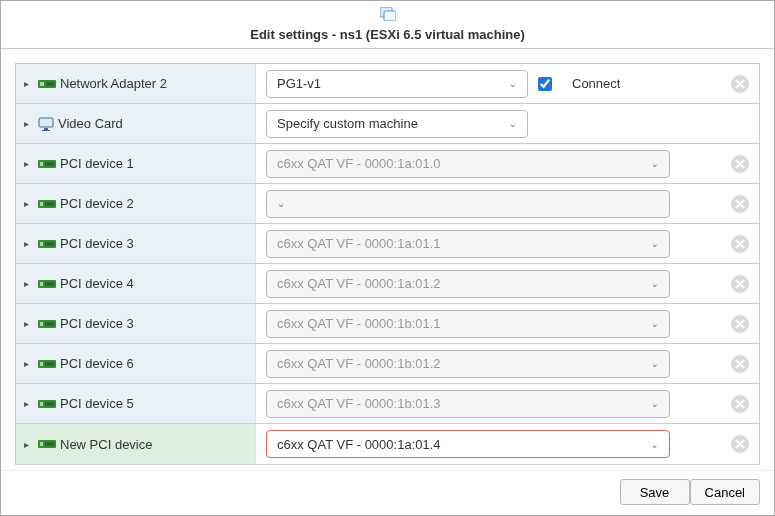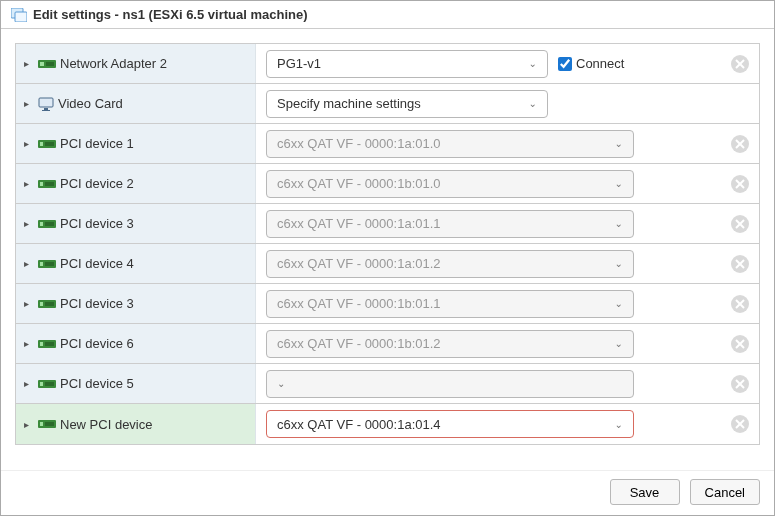--- a/index.html
+++ b/index.html
@@ -19,20 +19,21 @@
   }
   .title-bar {
     display: flex;
     align-items: center;
     gap: 6px;
     padding: 6px 10px;
     border-bottom: 1px solid #ccc;
     background: #fff;
     font-weight: 600;
     font-size: 13px;
+    flex-direction: column;
   }
   .body-area {
     flex: 1;
     padding: 14px 14px 8px 14px;
     overflow: auto;
   }
   .settings-table {
     border: 1px solid #ccc;
     background: #fff;
   }
@@ -60,34 +61,34 @@
     flex: 1;
     display: flex;
     align-items: center;
     gap: 10px;
     padding: 4px 10px;
     position: relative;
     align-self: stretch;
   }
   .select {
     flex: 0 0 auto;
-    width: 282px;
+    width: 262px;
     height: 28px;
     border: 1px solid #b8b8b8;
     border-radius: 4px;
     background: #fff;
     display: flex;
     align-items: center;
     justify-content: space-between;
     padding: 0 10px;
     font-size: 13px;
     color: #333;
     cursor: pointer;
   }
-  .select.wide { width: 368px; }
+  .select.wide { width: 404px; }
   .select.disabled {
     background: #f5f5f5;
     color: #999;
     cursor: default;
   }
   .caret {
     font-size: 10px;
     color: #777;
   }
   .expand-caret {
@@ -97,21 +98,21 @@
     display: inline-block;
   }
   .device-icon, .monitor-icon, .pci-icon, .vm-icon {
     display: inline-flex;
     align-items: center;
     justify-content: center;
   }
   .connect {
     display: flex;
     align-items: flex-end;
-    gap: 4px;
+    gap: 20px;
   }
   .connect input[type="checkbox"] {
     width: 14px;
     height: 14px;
     accent-color: #1976d2;
   }
   .remove-btn {
     position: absolute;
     right: 10px;
     top: 50%;
@@ -130,21 +131,21 @@
   .highlight-box {
     border: 1px solid #d76a5e;
     justify-content: space-between;
   }
   .row.highlight {
     position: relative;
   }
   .footer {
     display: flex;
     justify-content: flex-end;
-    gap: 10px;
+    gap: 0;
     padding: 8px 14px 10px;
     border-top: 1px solid #eee;
   }
   .btn {
     min-width: 70px;
     height: 26px;
     border: 1px solid #b8b8b8;
     border-radius: 3px;
     background: #f7f7f7;
     font-size: 13px;
@@ -208,21 +209,21 @@
             <svg width="16" height="14" viewBox="0 0 16 14">
                 <rect x="1" y="1" width="14" height="9" rx="1" fill="#dfeaf5" stroke="#4a6a8a" stroke-width="1"></rect>
                 <rect x="6" y="11" width="4" height="2" fill="#4a6a8a"></rect>
                 <rect x="4" y="13" width="8" height="1" fill="#4a6a8a"></rect>
               </svg>
           </span>
           <span class="lbl">Video Card</span>
         </div>
         <div class="value-cell">
           <div class="select">
-            <span>Specify machine settings</span>
+            <span>Specify custom machine</span>
             <span class="caret">⌄</span>
           </div>
         </div>
       </div>
 
       <div class="row">
           <div class="label-cell">
             <span class="expand-caret">▸</span>
             <span class="pci-icon">
               <svg width="18" height="12" viewBox="0 0 18 12">
@@ -253,21 +254,20 @@
               <svg width="18" height="12" viewBox="0 0 18 12">
                 <rect x="0" y="2" width="18" height="8" rx="1" fill="#3a8a3a"></rect>
                 <rect x="2" y="4" width="3" height="4" fill="#9fe09f"></rect>
                 <rect x="7" y="4" width="9" height="4" fill="#2a6a2a"></rect>
               </svg>
             </span>
             <span class="lbl">PCI device 2</span>
           </div>
           <div class="value-cell">
             <div class="select wide disabled">
-              <span>c6xx QAT VF - 0000:1b:01.0</span>
               <span class="caret">⌄</span>
             </div>
             <div class="remove-btn">
               <svg width="10" height="10" viewBox="0 0 10 10">
                 <line x1="1" y1="1" x2="9" y2="9" stroke="#fff" stroke-width="2"></line>
                 <line x1="9" y1="1" x2="1" y2="9" stroke="#fff" stroke-width="2"></line>
               </svg>
             </div>
           </div>
         </div>
@@ -378,20 +378,21 @@
               <svg width="18" height="12" viewBox="0 0 18 12">
                 <rect x="0" y="2" width="18" height="8" rx="1" fill="#3a8a3a"></rect>
                 <rect x="2" y="4" width="3" height="4" fill="#9fe09f"></rect>
                 <rect x="7" y="4" width="9" height="4" fill="#2a6a2a"></rect>
               </svg>
             </span>
             <span class="lbl">PCI device 5</span>
           </div>
           <div class="value-cell">
             <div class="select wide disabled">
+              <span>c6xx QAT VF - 0000:1b:01.3</span>
               <span class="caret">⌄</span>
             </div>
             <div class="remove-btn">
               <svg width="10" height="10" viewBox="0 0 10 10">
                 <line x1="1" y1="1" x2="9" y2="9" stroke="#fff" stroke-width="2"></line>
                 <line x1="9" y1="1" x2="1" y2="9" stroke="#fff" stroke-width="2"></line>
               </svg>
             </div>
           </div>
         </div>

